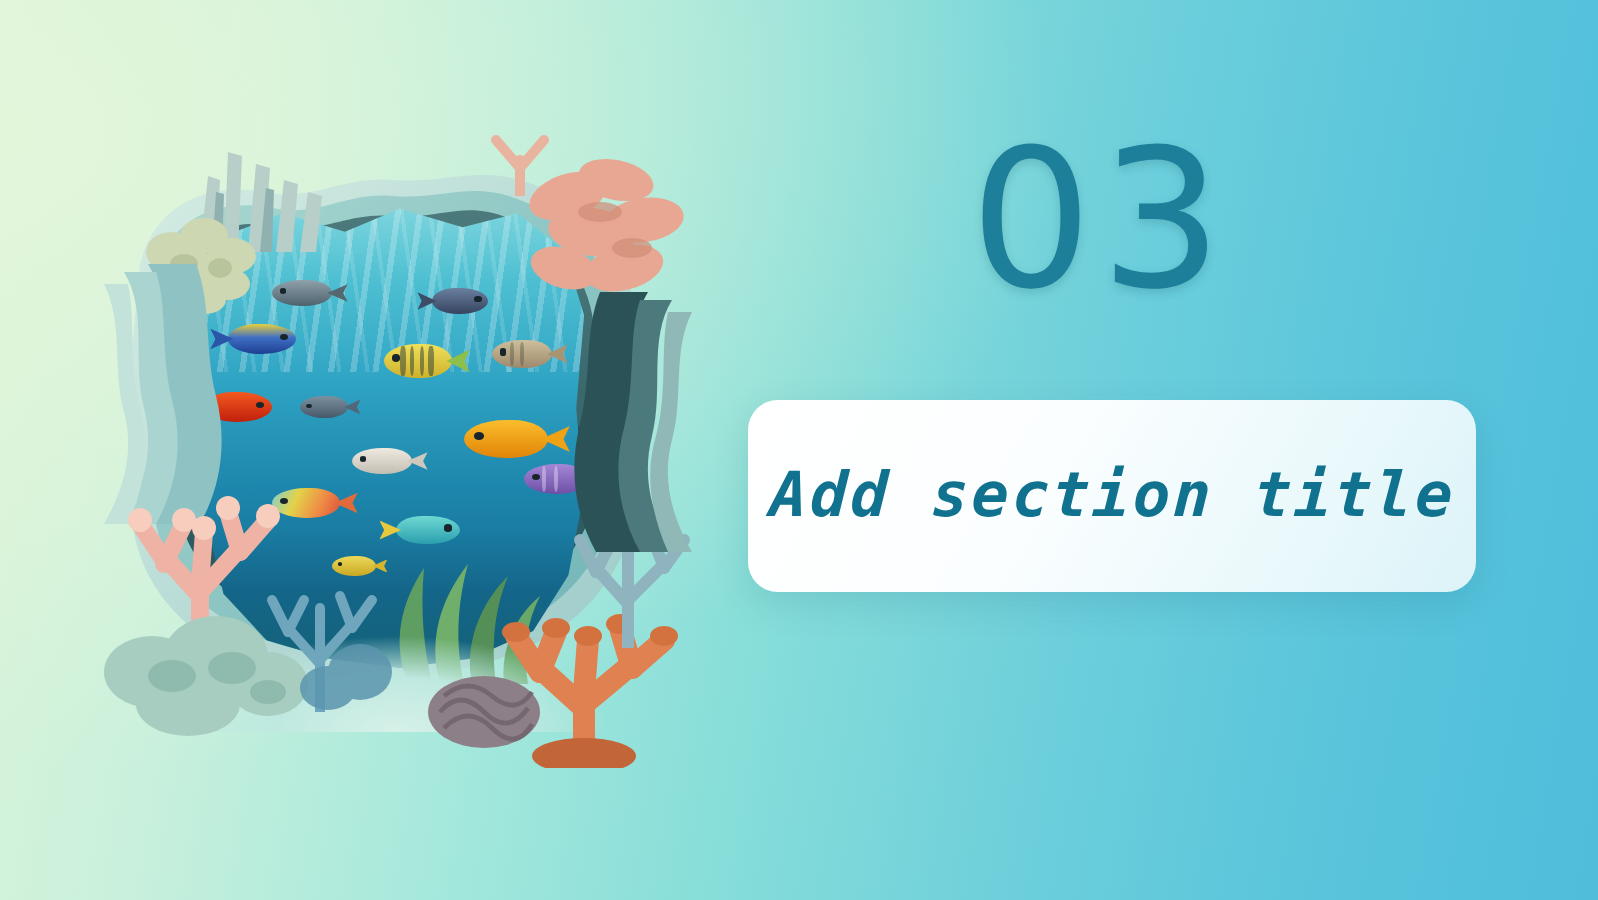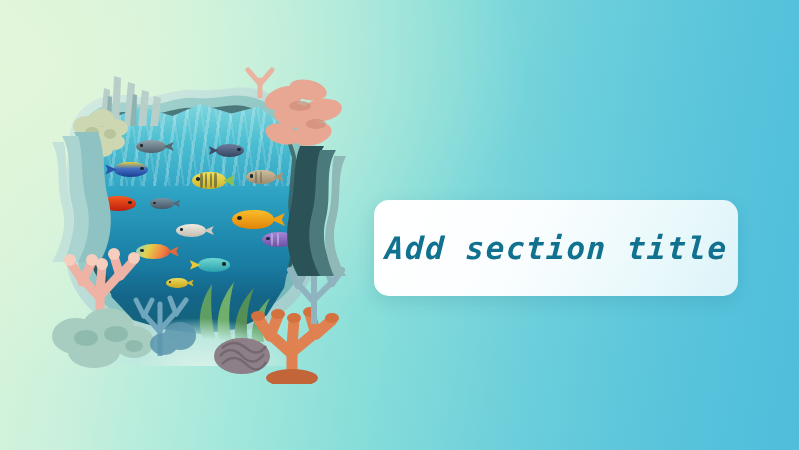--- a/index.html
+++ b/index.html
@@ -353,18 +353,19 @@
       </g>
     </svg>
 
     <svg style="position:absolute;left:244px;top:84px;width:66px;height:130px;" viewBox="0 0 66 130">
       <path d="M40,0 C28,20 36,44 30,70 C24,96 32,116 42,130 L14,130 C4,112 0,90 6,66 C12,42 8,20 16,0 Z" fill="#2b5257"></path>
       <path d="M52,4 C40,24 48,48 42,72 C36,96 44,116 54,130 L36,130 C26,112 22,90 28,68 C34,44 30,22 36,4 Z" fill="#4c7a7c"></path>
       <path d="M62,10 C52,30 58,52 52,74 C46,96 54,116 62,130 L50,130 C42,112 38,92 44,72 C50,50 46,28 50,10 Z" fill="#8fb8b6"></path>
     </svg>
   </div>
 
+  <div id="number">03</div>
 
   <div id="title-box">
     <span id="title-text">Add section title</span>
   </div>
 
 </div>
 
 </body></html>

